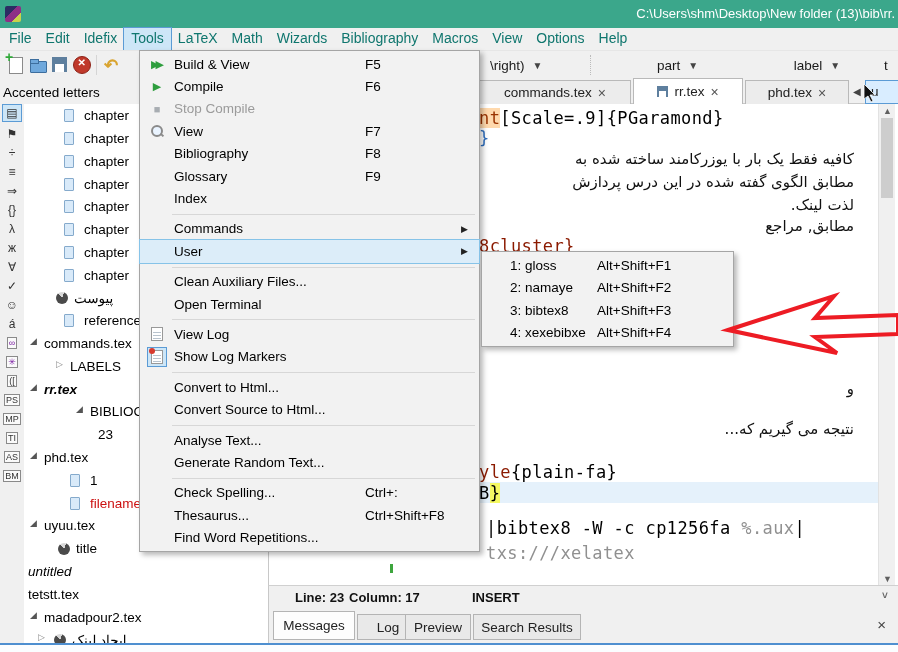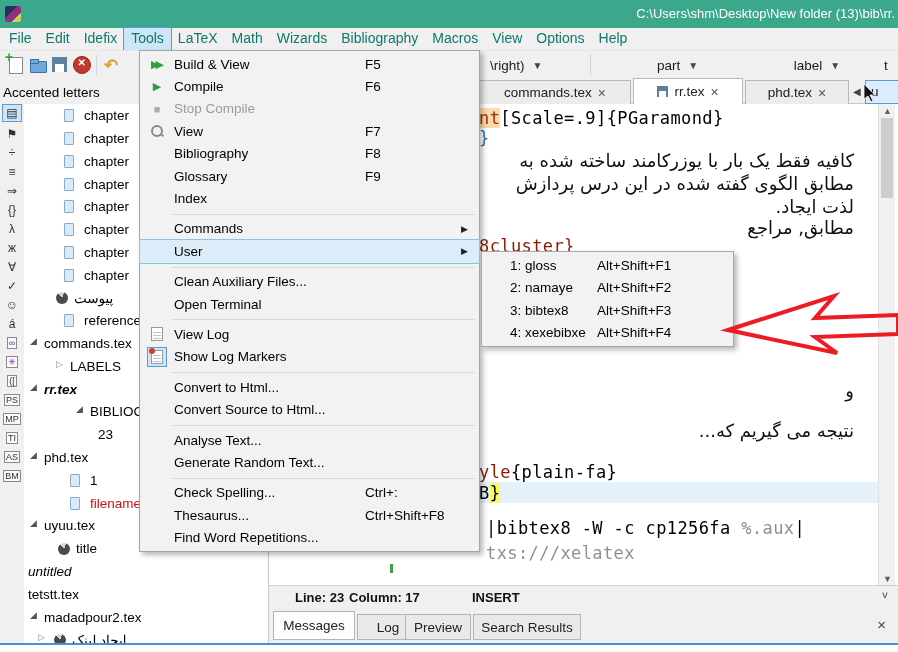--- a/index.html
+++ b/index.html
@@ -64,21 +64,21 @@
   .tabbar { position:absolute; left:0; top:0; width:630px; height:26px; background:#F0F0F0; border-bottom:1px solid #C8C8C8; }
   .etab { position:absolute; top:2px; height:24px; background:#ECECEC; border:1px solid #B9B9B9; border-bottom:none; display:flex; align-items:center; justify-content:center; gap:6px; font-size:13.5px; color:#222; }
   .etab.active { top:0; height:26px; background:#FFFFFF; }
   .etab .x { color:#555; font-size:14px; }
   .floppy { width:11px; height:11px; background:#5E7F9E; position:relative; }
   .floppy::after { content:""; position:absolute; left:2px; top:5px; width:7px; height:6px; background:#fff; }
   .tabscroll { position:absolute; left:584px; top:8px; font-size:10px; color:#444; }
   .parttab { position:absolute; left:596px; top:2px; width:34px; height:24px; background:#D9EDFF; border:1px solid #5B9BD5; font-size:13.5px; padding-left:5px; padding-top:3px; color:#222; }
 
   .codeline { position:absolute; font-family:"DejaVu Sans Mono", monospace; font-size:17px; letter-spacing:.4px; white-space:pre; color:#000; }
-  .falines { position:absolute; right:44px; text-align:right; direction:rtl; font-family:"DejaVu Sans", sans-serif; font-size:18px; color:#111; white-space:nowrap; }
+  .falines { position:absolute; right:44px; text-align:right; direction:rtl; font-family:"DejaVu Sans", sans-serif; font-size:15px; color:#111; white-space:nowrap; }
   .kw-red { color:#8B1A00; }
   .kw-blue { color:#2F6FBF; }
   .kw-gray { color:#909090; }
   .hl-orange { background:#FFD9AD; color:#9A3300; }
   .hl-yellow { background:#F5F962; }
   .curline { position:absolute; left:0; width:609px; height:21px; background:#E5F1FB; }
   .greenmark { position:absolute; left:121px; top:486px; width:3px; height:9px; background:#3DA53D; }
 
   .vscroll { position:absolute; left:609px; top:26px; width:17px; height:482px; background:#F0F0F0; border-left:1px solid #E2E2E2; }
   .vthumb { position:absolute; left:2px; top:14px; width:12px; height:80px; background:#CDCDCD; }
@@ -352,21 +352,21 @@
           <span class="x">×</span>
         </div>
       <div class="tabscroll">◀</div>
       <div class="parttab"><span>u</span></div>
     </div>
 
     <div class="codeline" style="left:210px;top:30px"><span class="hl-orange">nt</span><span>[Scale=.9]{PGaramond}</span></div>
     <div class="codeline kw-blue" style="left:210px;top:50px"><span>}</span></div>
     <div class="falines" style="top:72px"><span>كافيه فقط یک بار با یوزرکامند ساخته شده به</span></div>
     <div class="falines" style="top:95px"><span>مطابق الگوی گفته شده در این درس پردازش</span></div>
-    <div class="falines" style="top:118px"><span>لذت ايجاد.</span></div>
+    <div class="falines" style="top:118px"><span>لذت لينک.</span></div>
     <div class="falines" style="top:139px"><span>مطابق, مراجع</span></div>
     <div class="codeline kw-red" style="left:210px;top:158px"><span>8cluster}</span></div>
     <div class="falines" style="top:302px"><span>و</span></div>
     <div class="falines" style="top:342px"><span>نتیجه می گیریم که...</span></div>
     <div class="codeline" style="left:210px;top:384px"><span class="kw-red">yle</span><span>{plain-fa}</span></div>
     <div class="curline" style="top:404px"></div>
     <div class="codeline" style="left:210px;top:405px"><span>B</span><span class="hl-yellow">}</span></div>
     <div class="codeline" style="left:217px;top:440px"><span>|bibtex8 -W -c cp1256fa </span><span class="kw-gray">%.aux</span><span>|</span></div>
     <div class="codeline kw-gray" style="left:217px;top:465px"><span>txs:///xelatex</span></div>
     <div class="greenmark"></div>

